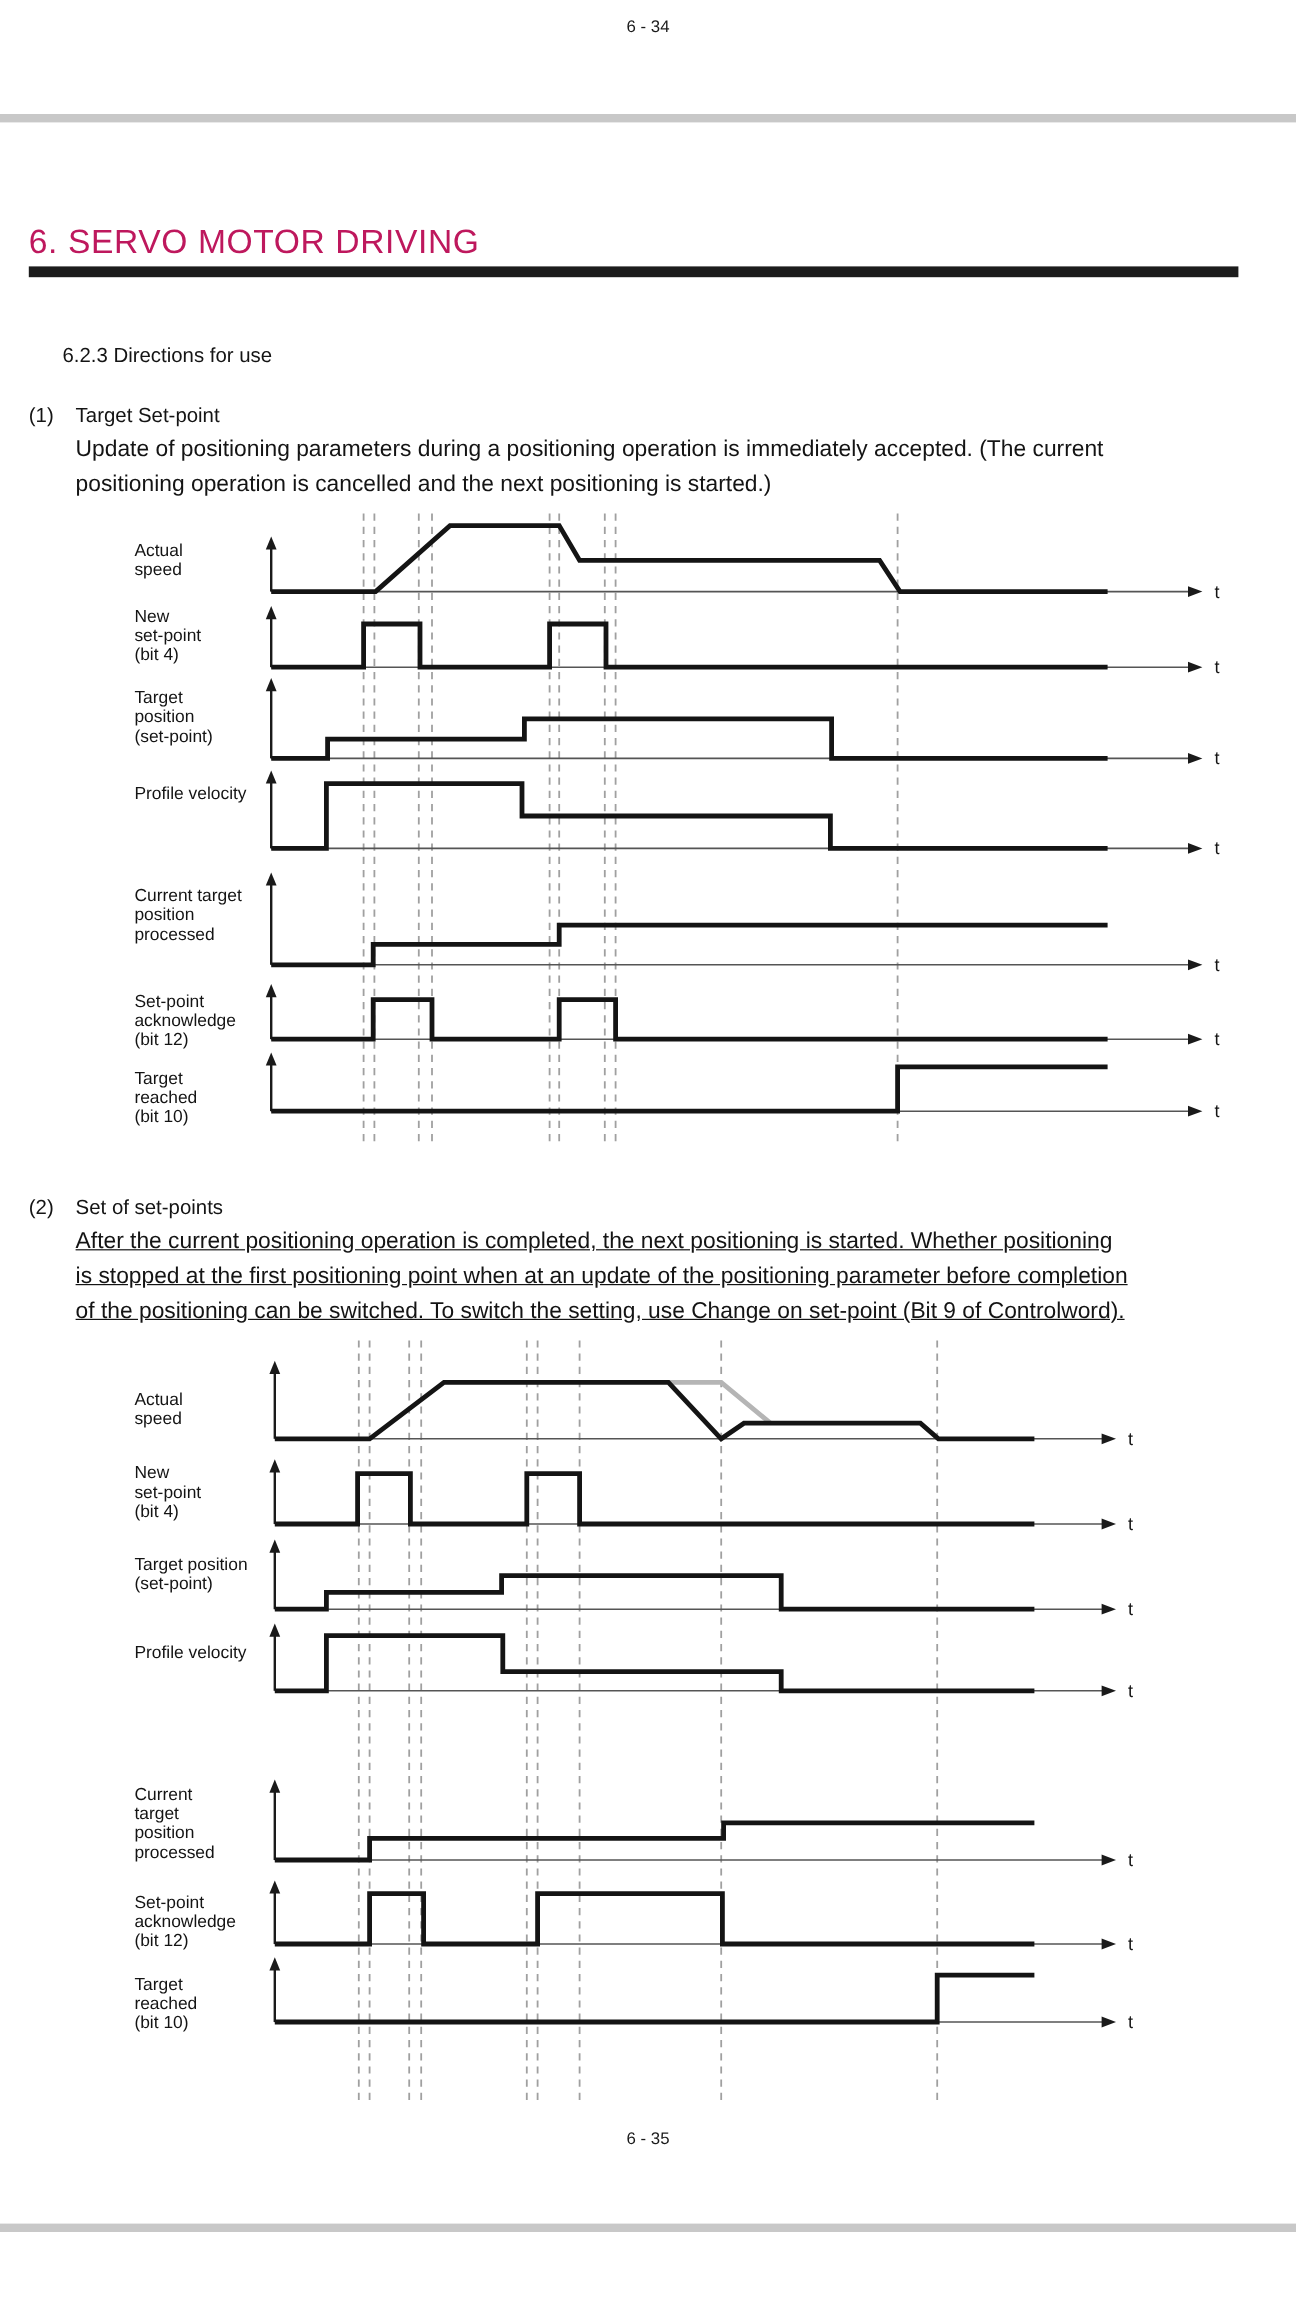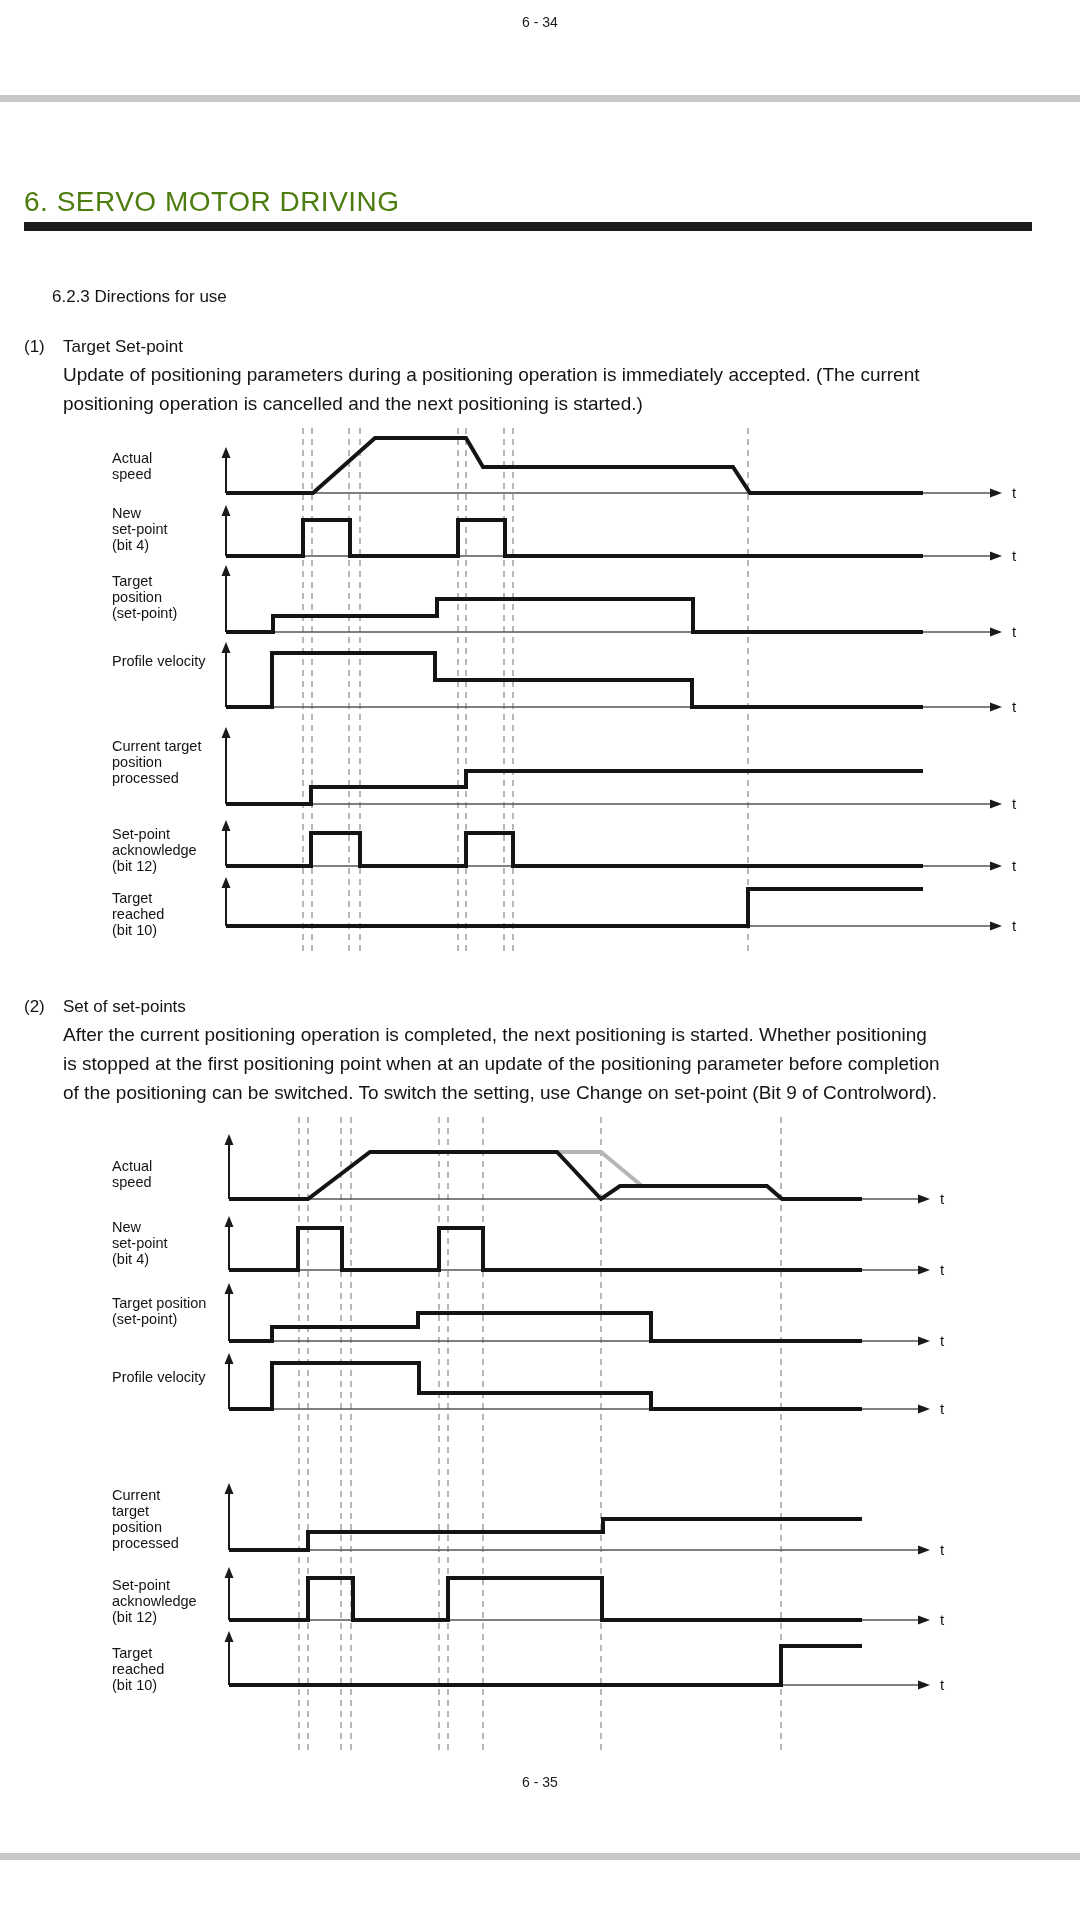--- a/index.html
+++ b/index.html
@@ -8,31 +8,31 @@
     background:#ffffff;color:#141414;
     font-family:"Liberation Sans", sans-serif;overflow:hidden;
   }
   .abs{position:absolute;}
   .pageno{width:1080px;text-align:center;font-size:14px;color:#1a1a1a;}
   .pageno-top{top:14px;left:0;}
   .pageno-bottom{top:1774px;left:0;}
   .bar-gray{left:0;width:1080px;height:7px;background:#c8c8c8;}
   .bar-gray-top{top:95px;}
   .bar-gray-bottom{top:1853px;}
-  .chapter-heading{left:24px;top:186px;font-size:28px;letter-spacing:0.5px;color:#4d7c0f;}
+  .chapter-heading{left:24px;top:186px;font-size:28px;letter-spacing:0.5px;color:#be185d;}
   .heading-rule{left:24px;top:222px;width:1008px;height:9px;background:#1c1c1c;}
   .section-heading{left:24px;top:287px;font-size:17px;margin-left:28px;}
   .item-row{left:24px;font-size:17px;display:flex;}
   .item-num{width:39px;flex:0 0 39px;}
   .item-title{flex:1;}
   .item-row-1{top:337px;}
   .item-row-2{top:997px;}
   .body-text{left:63px;width:992px;font-size:19px;line-height:29px;white-space:pre-line;}
   .body-1{top:360px;}
-  .body-2{top:1020px;}
+  .body-2{top:1020px;text-decoration:underline;}
   #diagram-svg{left:0;top:0;width:1080px;height:1920px;}
   
   .wf{fill:none;stroke:#141414;stroke-width:4;stroke-linejoin:miter;}
   .wf-gray{fill:none;stroke:#b5b5b5;stroke-width:4;stroke-linejoin:miter;}
   .thin-axis{stroke:#555555;stroke-width:1.3;}
   .v-axis{stroke:#1a1a1a;stroke-width:2;}
   .dashed{stroke:#a0a0a0;stroke-width:1.5;stroke-dasharray:6 5;fill:none;}
   .arrowhead{fill:#1a1a1a;stroke:none;}
   .trace-label{font-family:"Liberation Sans",sans-serif;font-size:14.5px;fill:#141414;}
   .t-label{font-family:"Liberation Sans",sans-serif;font-size:15px;fill:#141414;}

